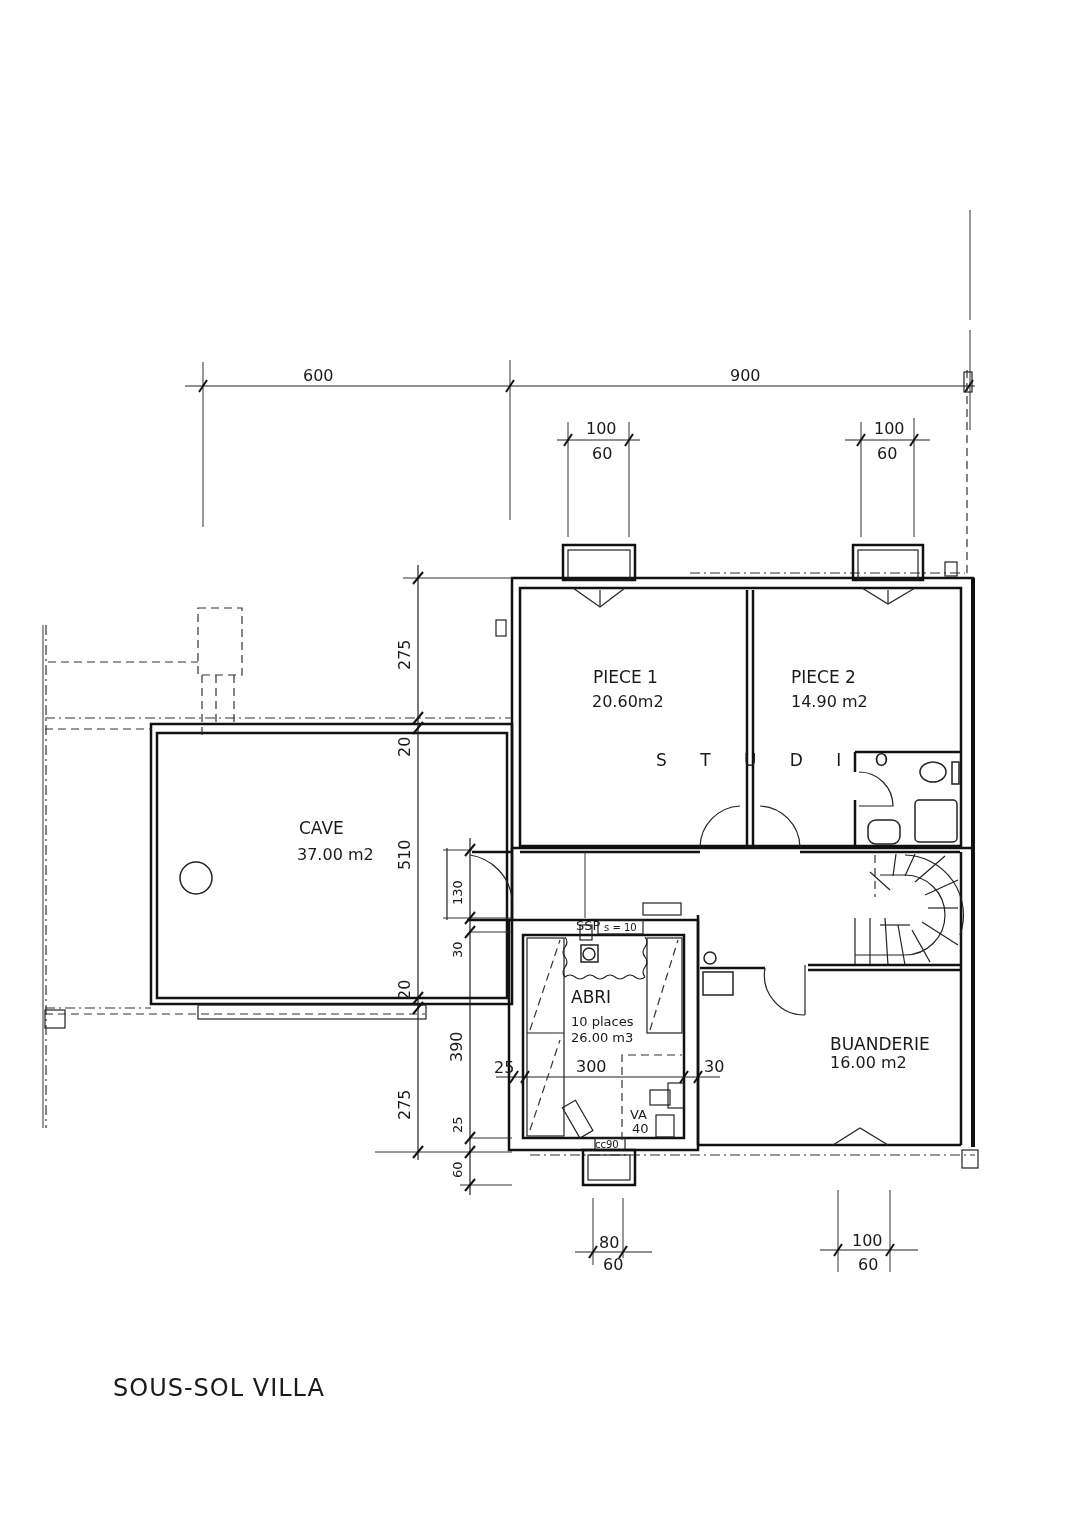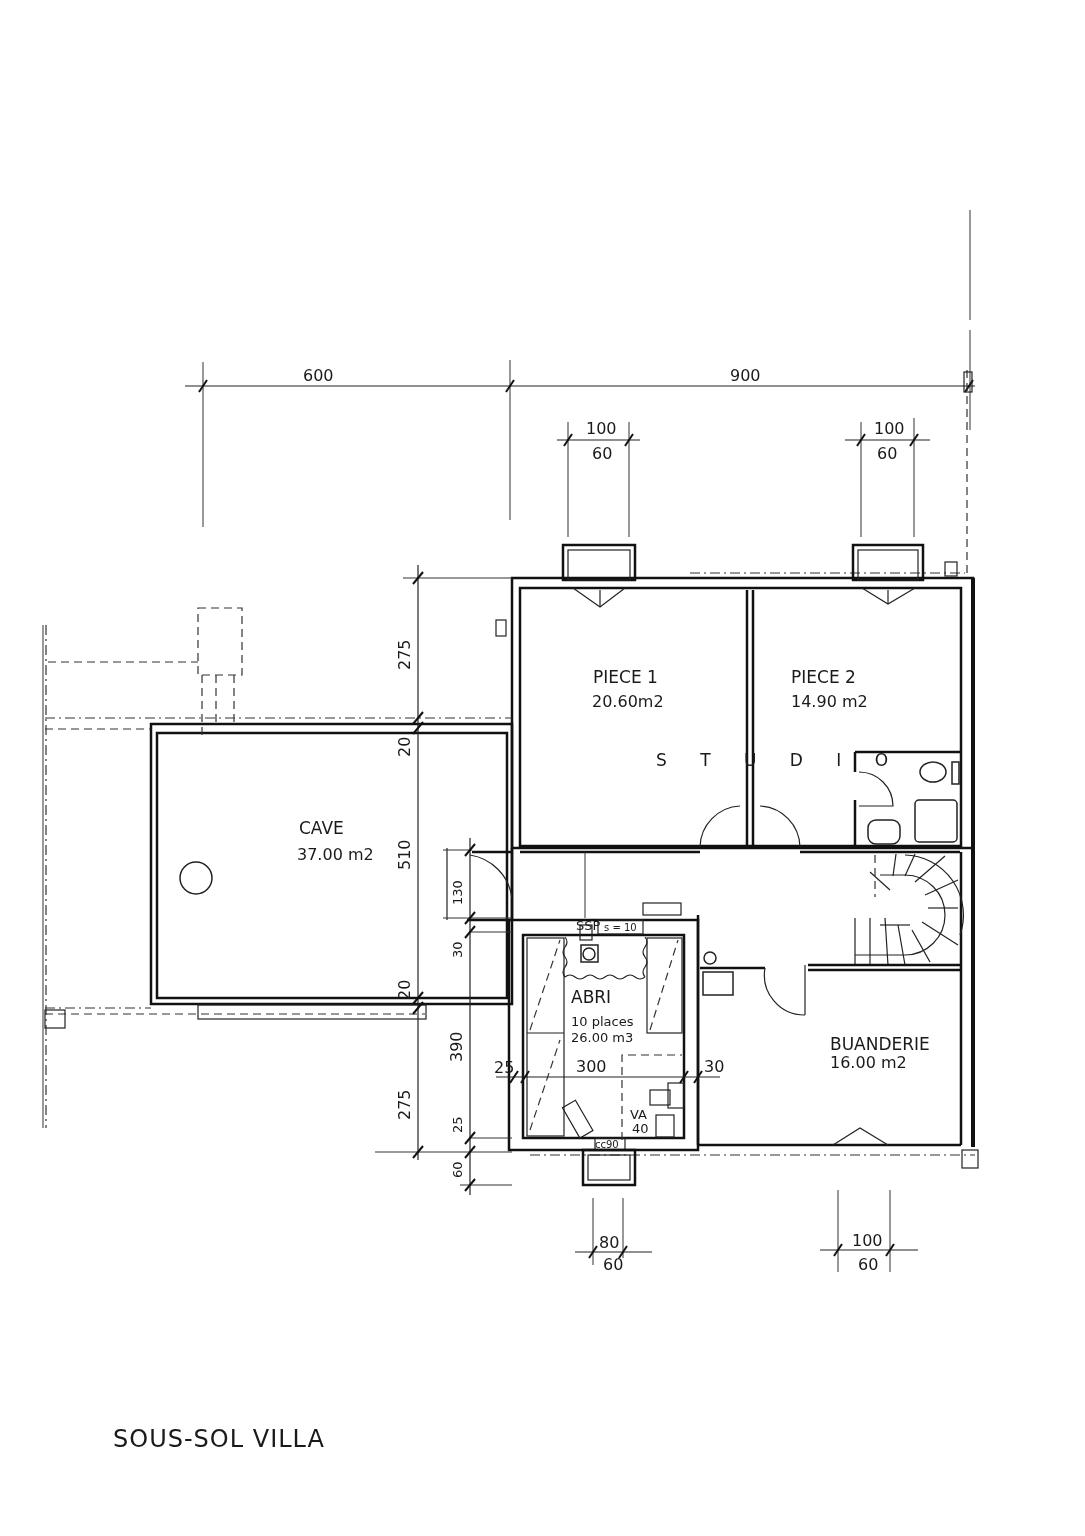--- a/index.html
+++ b/index.html
@@ -11,21 +11,21 @@
   .hair { stroke: #333; stroke-width: 1; fill: none; }
   .dash { stroke: #333; stroke-width: 1.2; fill: none; stroke-dasharray: 10 4 2 4; }
   .dashed { stroke: #333; stroke-width: 1.2; fill: none; stroke-dasharray: 8 5; }
   .fixture { stroke: #222; stroke-width: 1.5; fill: none; }
   .lbl { font-family: "DejaVu Sans", sans-serif; fill: #1a1a1a; }
   .room-name { font-size: 17px; }
   .room-area { font-size: 16px; }
   .dim { font-size: 16px; }
   .dim-small { font-size: 13px; }
   .tick { stroke: #111; stroke-width: 2; }
-  .title { position: absolute; left: 113px; top: 1425px; font-size: 24px; letter-spacing: 1px; font-family: "DejaVu Sans", sans-serif; }
+  .title { position: absolute; left: 113px; top: 1374px; font-size: 24px; letter-spacing: 1px; font-family: "DejaVu Sans", sans-serif; }
 </style>
 </head>
 <body>
 
 <svg id="plan" viewBox="0 0 1085 1536" xmlns="http://www.w3.org/2000/svg">
 
   <g>
     <line class="thin" x1="185" y1="386" x2="975" y2="386"></line>
     <line class="hair" x1="203" y1="362" x2="203" y2="527"></line>
     <line class="hair" x1="510" y1="360" x2="510" y2="520"></line>

